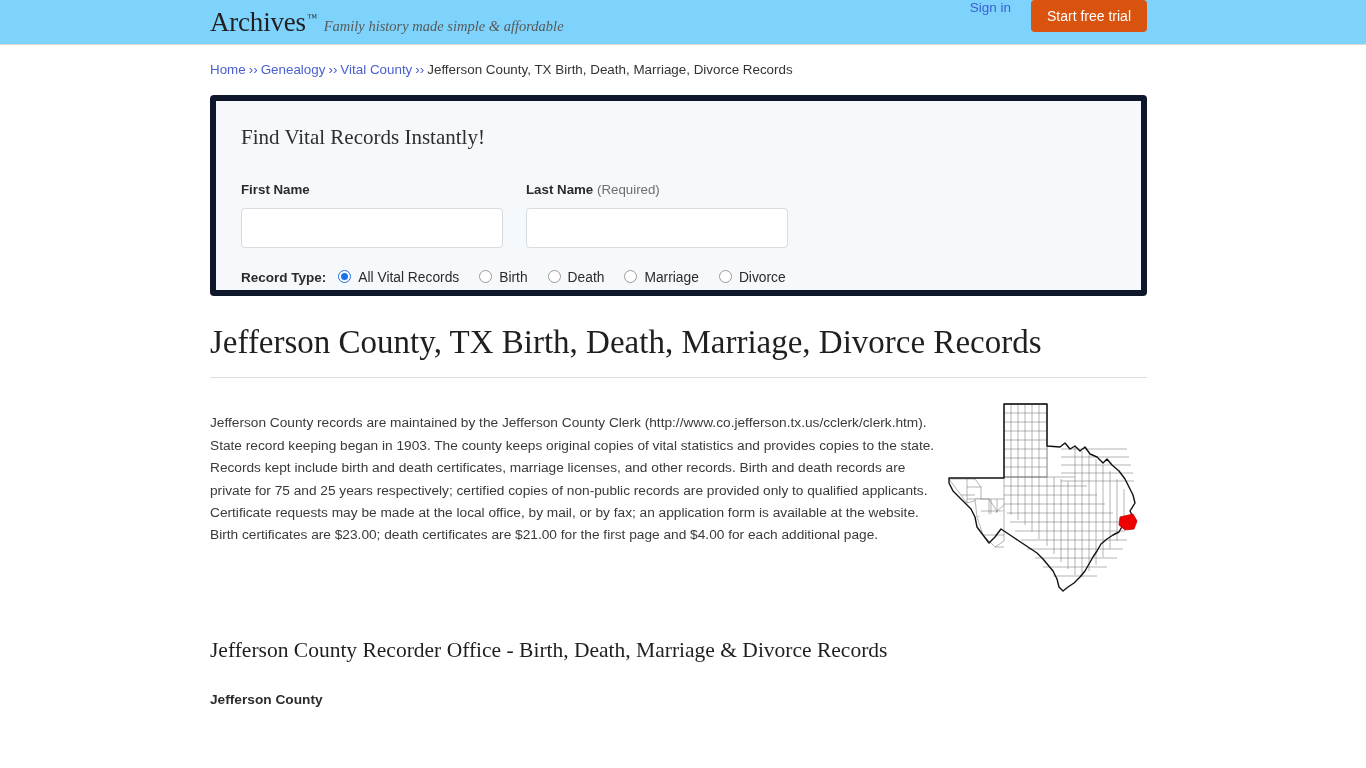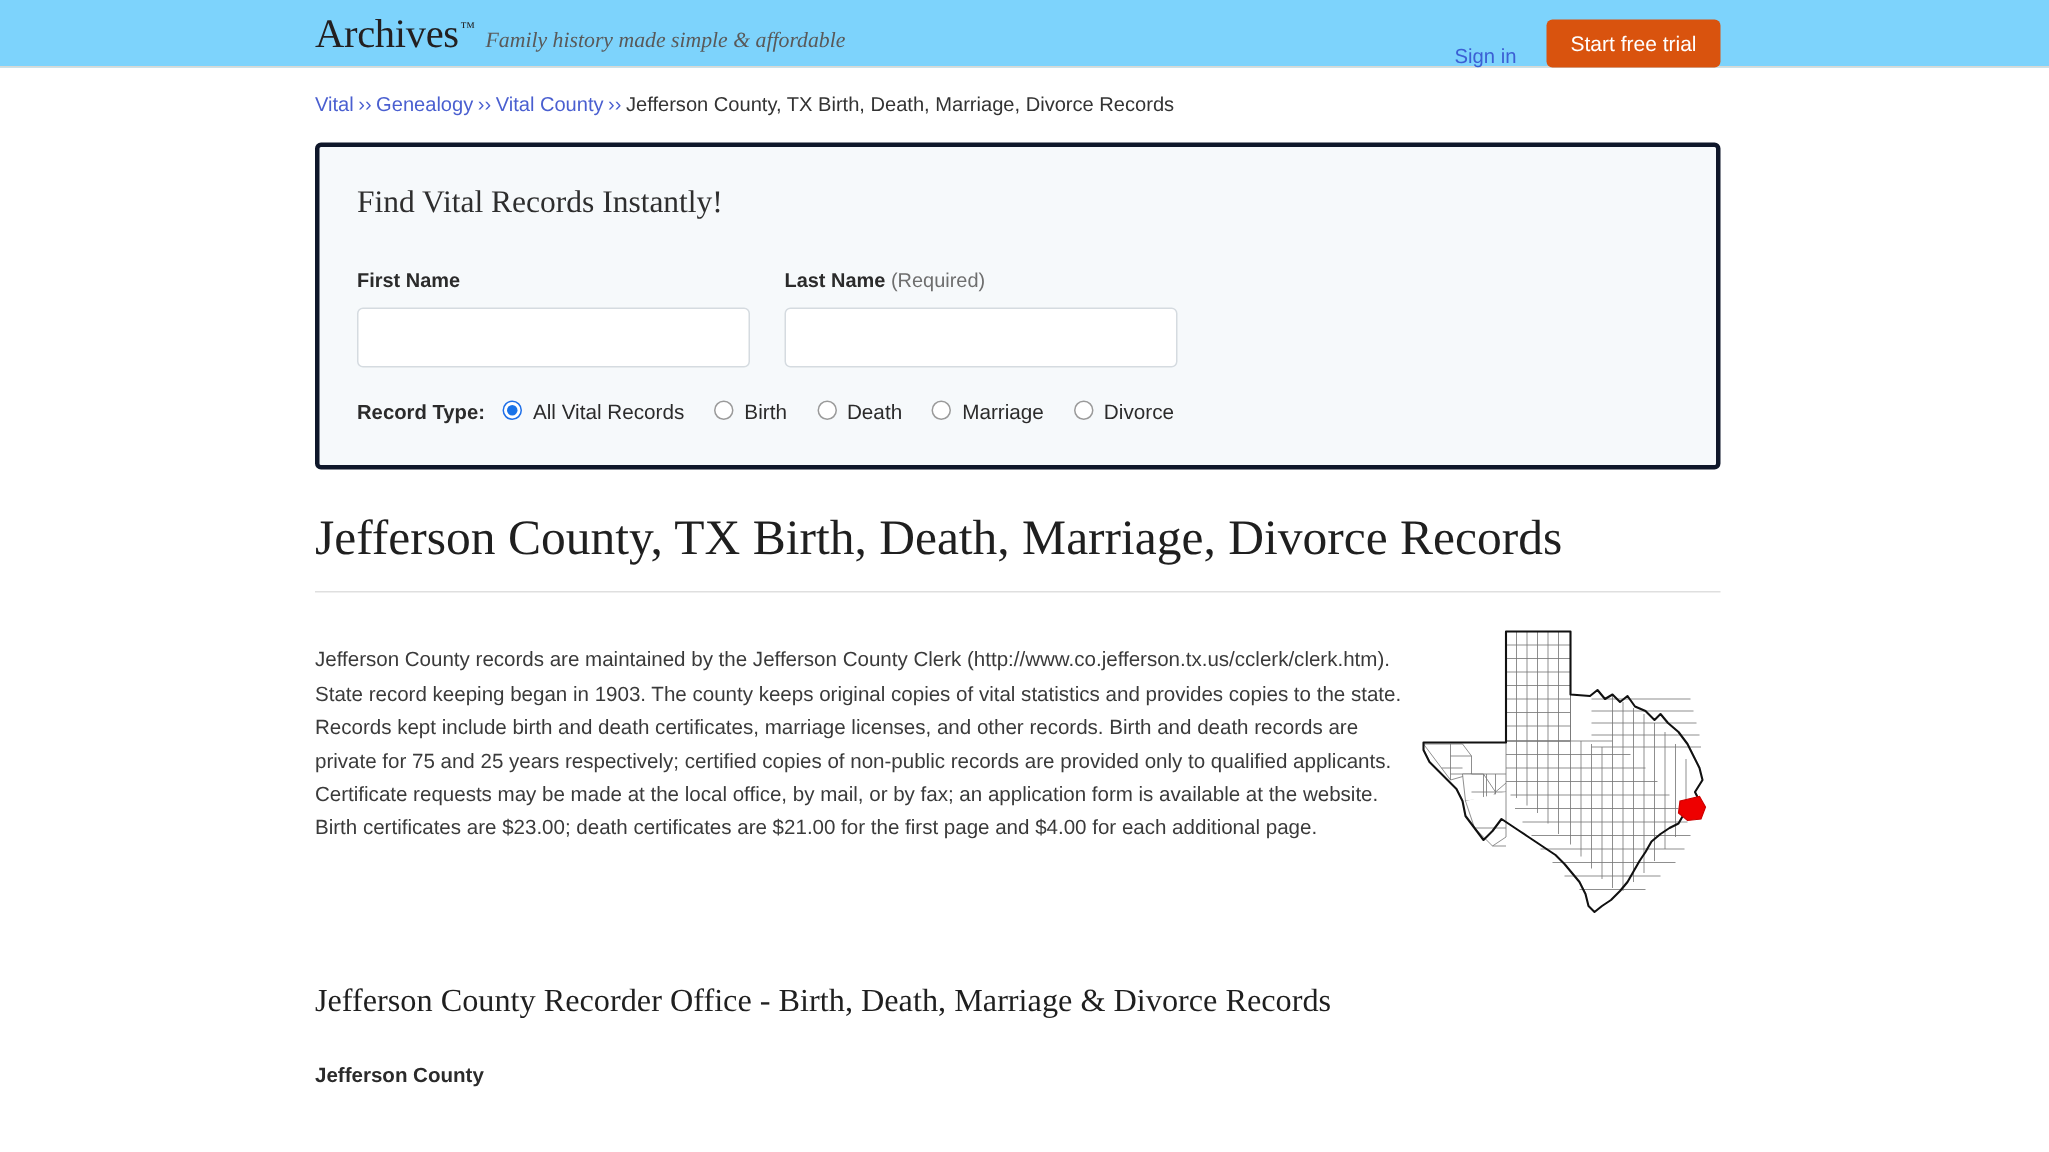--- a/index.html
+++ b/index.html
@@ -47,21 +47,21 @@
     font-size: 14.5px;
     color: #595959;
     margin-left: 8px;
   }
   .header-right {
     position: absolute;
     right: 219px;
     top: 0;
     height: 45px;
     display: flex;
-    align-items: flex-end;
+    align-items: flex-start;
     gap: 20px;
   }
   .signin-link {
     color: #3b5fd4;
     font-size: 13.5px;
     text-decoration: none;
     cursor: pointer;
   }
   .trial-btn {
     background: #d9530e;
@@ -95,23 +95,23 @@
     text-decoration: none;
     cursor: pointer;
   }
   .breadcrumb .sep { color: #4a5fd0; margin: 0 3px; }
   .breadcrumb .current { color: #333333; }
 
   
   .search-panel {
     margin-top: 18px;
     background: #f6f9fb;
-    border: 3px solid #0f172a;
+    border: 6px solid #0f172a;
     border-radius: 4px;
-    padding: 24px 25px 28px 25px;
+    padding: 24px 25px 5px 25px;
     width: 937px;
   }
   .panel-title {
     font-family: "Liberation Serif", serif;
     font-size: 21px;
     color: #2e2e2e;
     margin: 0 0 22px 0;
     font-weight: normal;
   }
   .field-row {
@@ -300,21 +300,21 @@
   </div>
   <div class="header-right">
     <a class="signin-link">Sign in</a>
     <button class="trial-btn">Start free trial</button>
   </div>
 </div>
 
 <div class="page">
 
   <div class="breadcrumb">
-    <a>Vital</a><span class="sep">››</span><a>Genealogy</a><span class="sep">››</span><a>Vital County</a><span class="sep">››</span><span class="current">Jefferson County, TX Birth, Death, Marriage, Divorce Records</span>
+    <a>Home</a><span class="sep">››</span><a>Genealogy</a><span class="sep">››</span><a>Vital County</a><span class="sep">››</span><span class="current">Jefferson County, TX Birth, Death, Marriage, Divorce Records</span>
   </div>
 
   <div class="search-panel">
     <h2 class="panel-title">Find Vital Records Instantly!</h2>
 
     <div class="field-row">
       <div class="field first">
         <label class="field-label">First Name</label>
         <input class="text-input" type="text" placeholder="" style="">
       </div>

